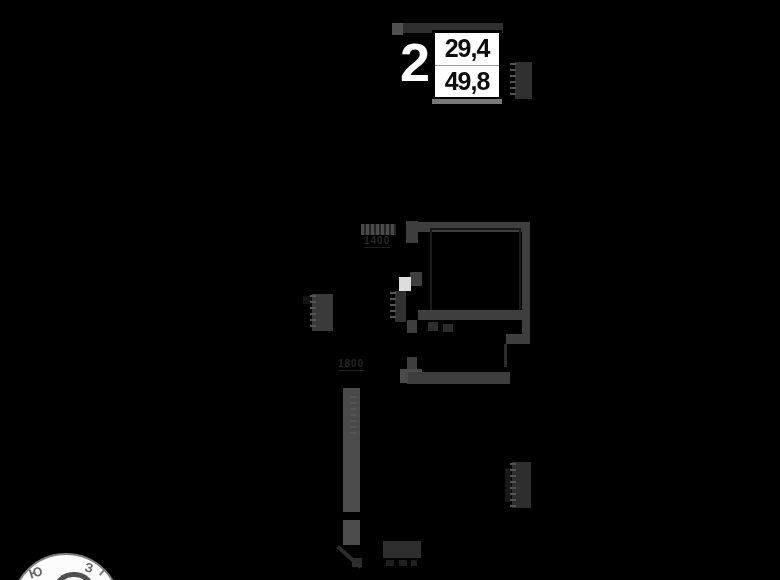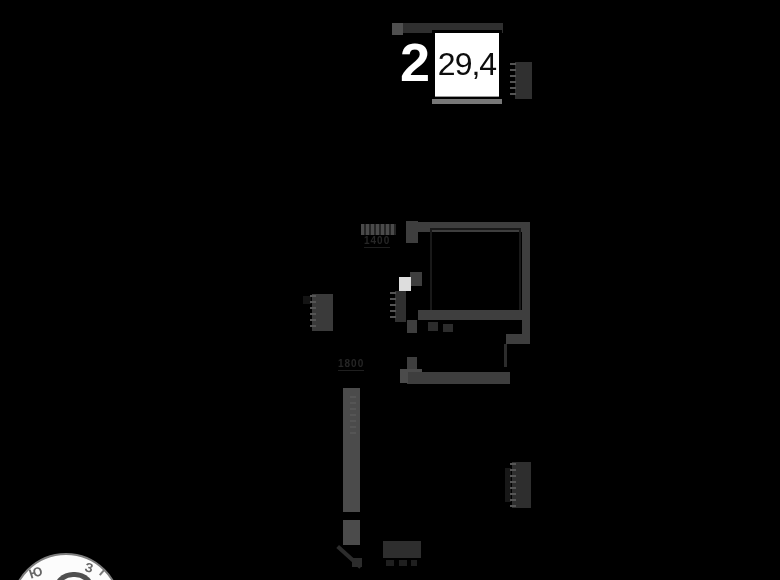--- a/index.html
+++ b/index.html
@@ -23,21 +23,21 @@
     background:repeating-linear-gradient(180deg,#555 0 2px,transparent 2px 6px);
   }
   
   .badge-box{
     position:absolute;left:432px;top:30px;width:70px;height:70px;
     background:var(--badge_bg,#fff);border:3px solid #000;box-sizing:border-box;
     display:flex;flex-direction:column;
   }
   .badge-row{
     flex:1;display:flex;align-items:center;justify-content:center;
-    font-weight:normal;font-size:32px;letter-spacing:-1px;color:var(--badge_text,#0d0d0d);
+    font-weight:bold;font-size:25px;letter-spacing:-1px;color:var(--badge_text,#0d0d0d);
   }
   .badge-row.top{border-bottom:1.5px solid #9a9a9a;}
   .badge-rooms{
     position:absolute;left:399px;top:34px;width:32px;height:56px;
     color:#fff;font-weight:bold;font-size:54px;line-height:56px;text-align:center;
   }
   .dim{
     position:absolute;color:var(--dim_text,#262626);font-size:10px;font-weight:bold;
     letter-spacing:1px;border-bottom:1px solid #1f1f1f;padding-bottom:1px;line-height:10px;
   }
@@ -72,20 +72,21 @@
 
 <div class="stage">
 
   <div class="abs" style="left:392px;top:23px;width:111px;height:10px;background:var(--bar,#2f2f2f);"></div>
   <div class="abs" style="left:392px;top:23px;width:11px;height:12px;background:#4f4f4f;"></div>
 
   <div class="badge-rooms">2</div>
 
   <div class="badge-box">
     <div class="badge-row top">29,4</div>
+    <div class="badge-row">49,8</div>
   </div>
   <div class="abs" style="left:432px;top:99px;width:70px;height:5px;background:#787878;"></div>
 
   <div class="rad-v" style="left:512px;top:62px;width:17px;height:37px;"></div>
   <div class="rad-marks" style="left:510px;top:63px;height:35px;"></div>
 
   <div class="abs hatch-h" style="left:361px;top:224px;width:35px;height:11px;"></div>
   <div class="dim" style="left:364px;top:236px;">1400</div>
 
   <div class="wall" style="left:406px;top:221px;width:12px;height:22px;"></div>

